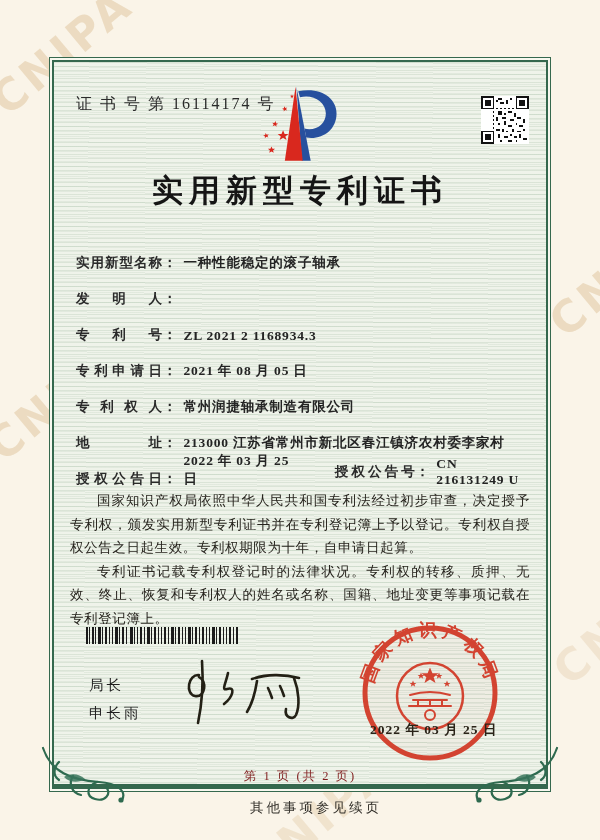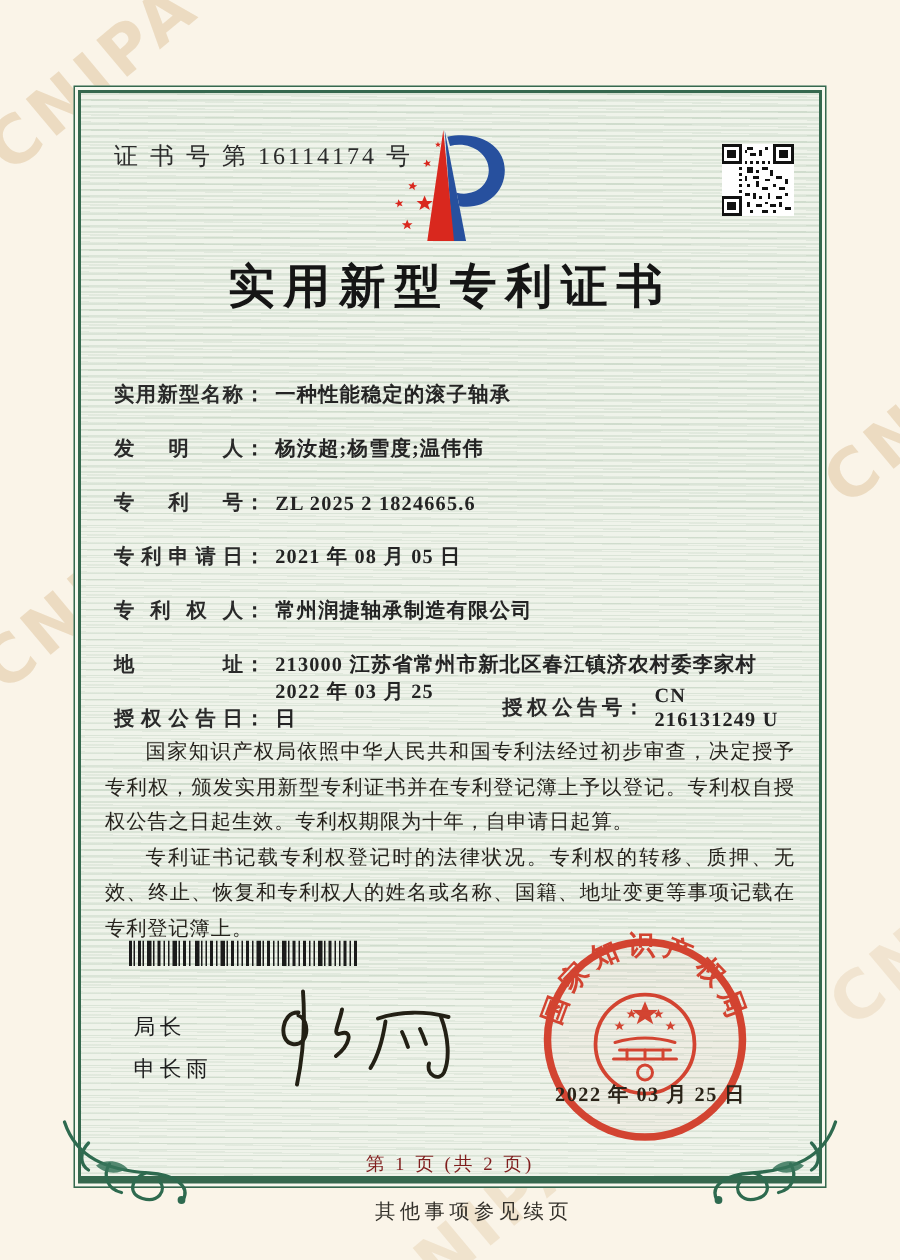--- a/index.html
+++ b/index.html
@@ -178,26 +178,25 @@
 
   <div class="fields">
     <div class="row">
       <span class="flabel">实用新型名称</span>
         <span class="colon">：</span>
       <span class="fvalue">一种性能稳定的滚子轴承</span>
     </div>
     <div class="row">
       <span class="flabel">发明人</span>
         <span class="colon">：</span>
-      <span class="fvalue">杨汝超;杨雪度;温伟伟</span>
     </div>
     <div class="row">
       <span class="flabel">专利号</span>
         <span class="colon">：</span>
-      <span class="fvalue">ZL 2025 2 1824665.6</span>
+      <span class="fvalue">ZL 2021 2 1168934.3</span>
     </div>
     <div class="row">
       <span class="flabel">专利申请日</span>
         <span class="colon">：</span>
       <span class="fvalue">2021 年 08 月 05 日</span>
     </div>
     <div class="row">
       <span class="flabel">专利权人</span>
         <span class="colon">：</span>
       <span class="fvalue">常州润捷轴承制造有限公司</span>

